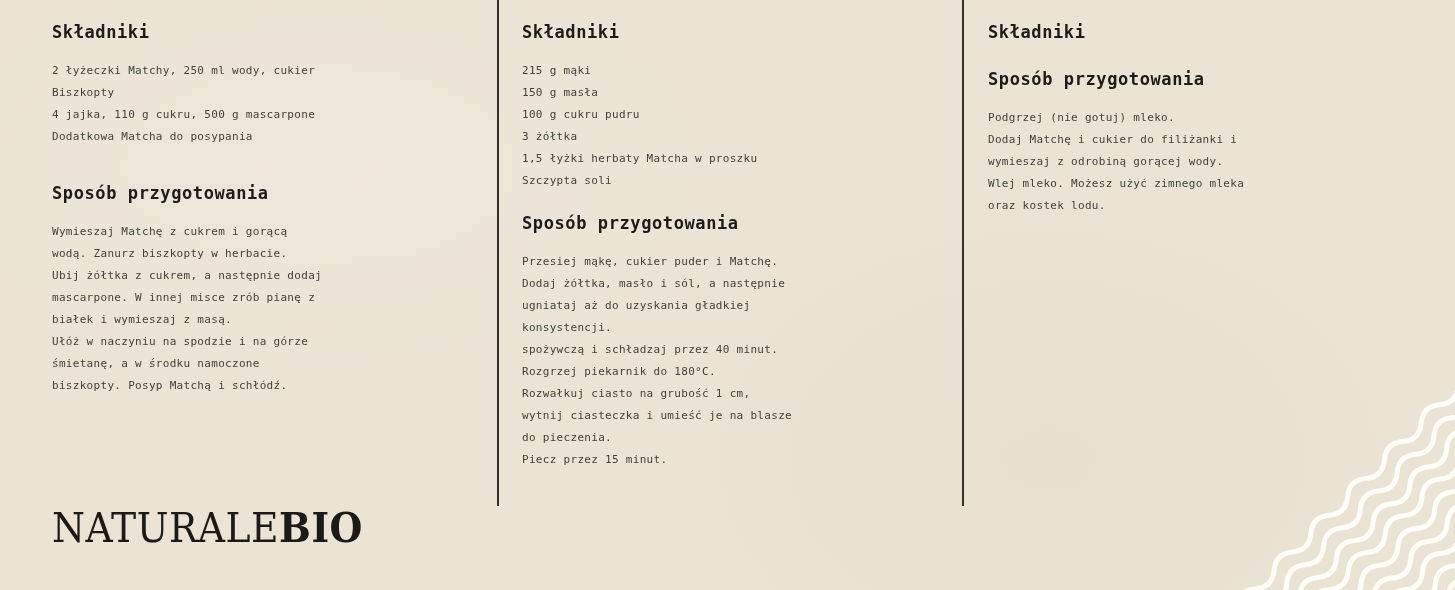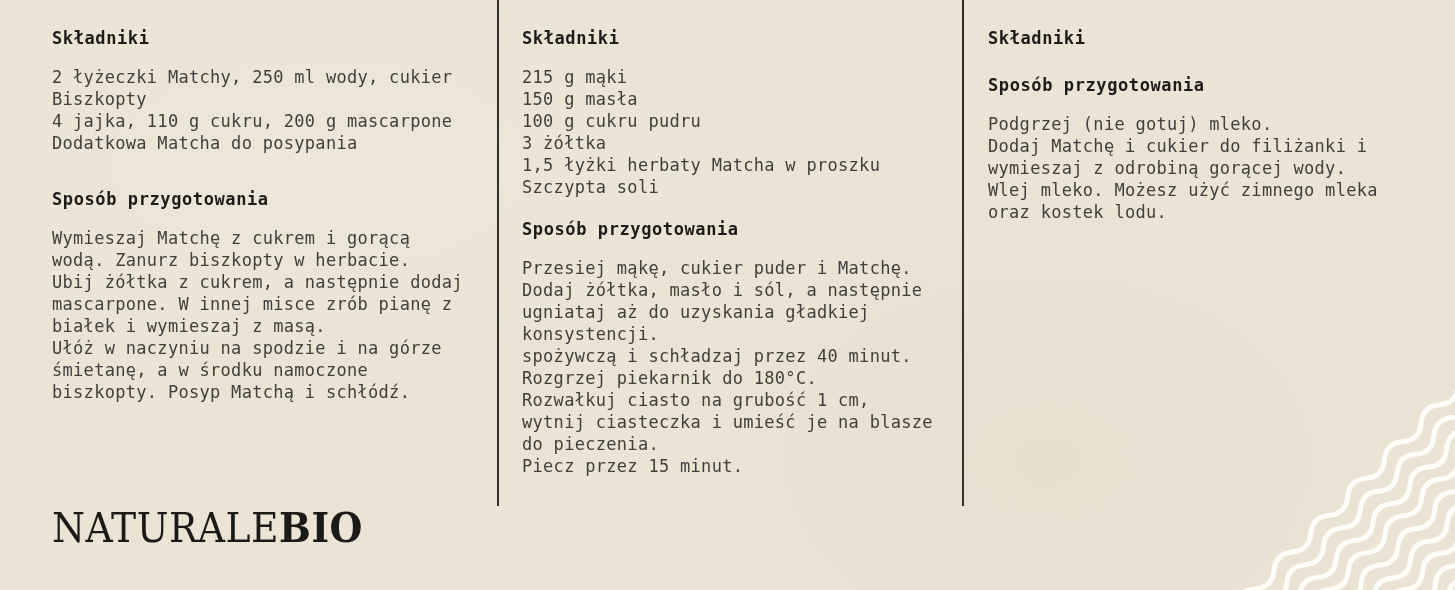--- a/index.html
+++ b/index.html
@@ -16,38 +16,38 @@
     position: relative;
     width: 1455px;
     height: 590px;
     overflow: hidden;
     background:
       radial-gradient(ellipse 700px 350px at 22% 28%, rgba(255,255,255,0.10), transparent 65%),
       radial-gradient(ellipse 600px 420px at 72% 78%, rgba(176,158,122,0.07), transparent 65%),
       var(--bg);
     font-family: "DejaVu Sans Mono", "Liberation Mono", monospace;
   }
-  .col { position: absolute; top: 0; padding-top: 27px; }
+  .col { position: absolute; top: 0; padding-top: 21px; }
   .c1 { left: 52px;  width: 430px; }
   .c2 { left: 522px; width: 430px; }
   .c3 { left: 988px; width: 450px; }
   .hd {
     font-size: 17px;
     line-height: 22px;
     font-weight: bold;
     letter-spacing: 0.6px;
     color: var(--heading);
     margin: 0 0 17px 0;
     white-space: nowrap;
   }
   .c1 .prep-hd { margin-top: 34px; }
   .c2 .prep-hd { margin-top: 20px; }
   .c3 .prep-hd { margin-top: 25px; }
   .lines .line {
-    font-size: 17px;
+    font-size: 11px;
     line-height: 22px;
     letter-spacing: 0.3px;
     color: var(--body);
     white-space: nowrap;
   }
   .divider {
     position: absolute;
     top: 0;
     width: 2px;
     height: 506px;
@@ -81,21 +81,21 @@
 </head>
 <body>
 
 <div class="page">
 
   <section class="col c1">
     <h3 class="hd">Składniki</h3>
     <div class="lines">
         <div class="line">2 łyżeczki Matchy, 250 ml wody, cukier</div>
         <div class="line">Biszkopty</div>
-        <div class="line">4 jajka, 110 g cukru, 200 g mascarpone</div>
+        <div class="line">4 jajka, 110 g cukru, 500 g mascarpone</div>
         <div class="line">Dodatkowa Matcha do posypania</div>
       </div>
     <h3 class="hd prep-hd">Sposób przygotowania</h3>
     <div class="lines">
         <div class="line">Wymieszaj Matchę z cukrem i gorącą</div>
         <div class="line">wodą. Zanurz biszkopty w herbacie.</div>
         <div class="line">Ubij żółtka z cukrem, a następnie dodaj</div>
         <div class="line">mascarpone. W innej misce zrób pianę z</div>
         <div class="line">białek i wymieszaj z masą.</div>
         <div class="line">Ułóż w naczyniu na spodzie i na górze</div>

